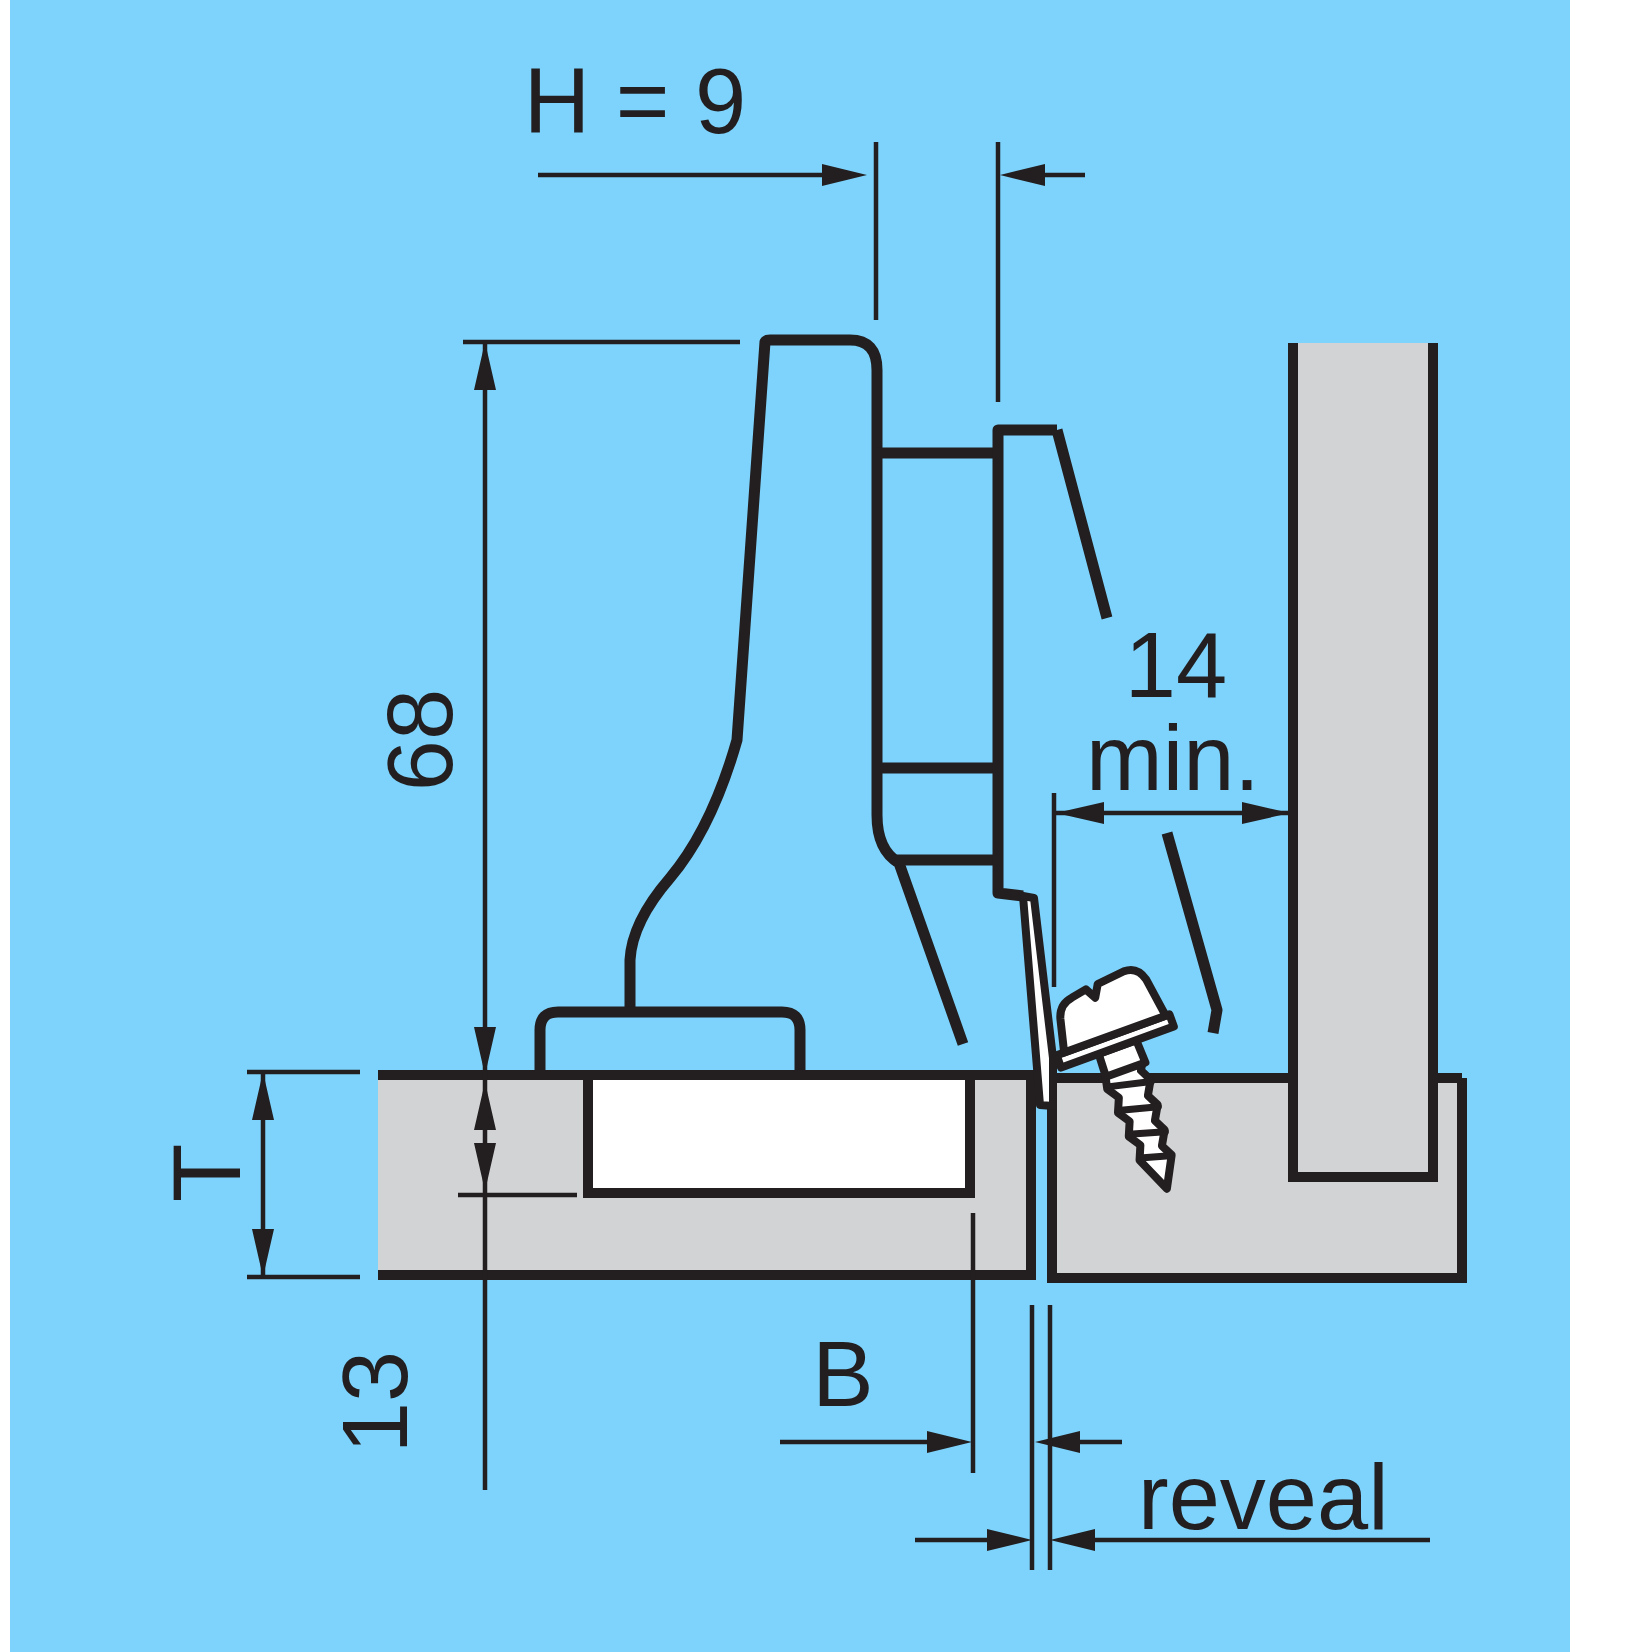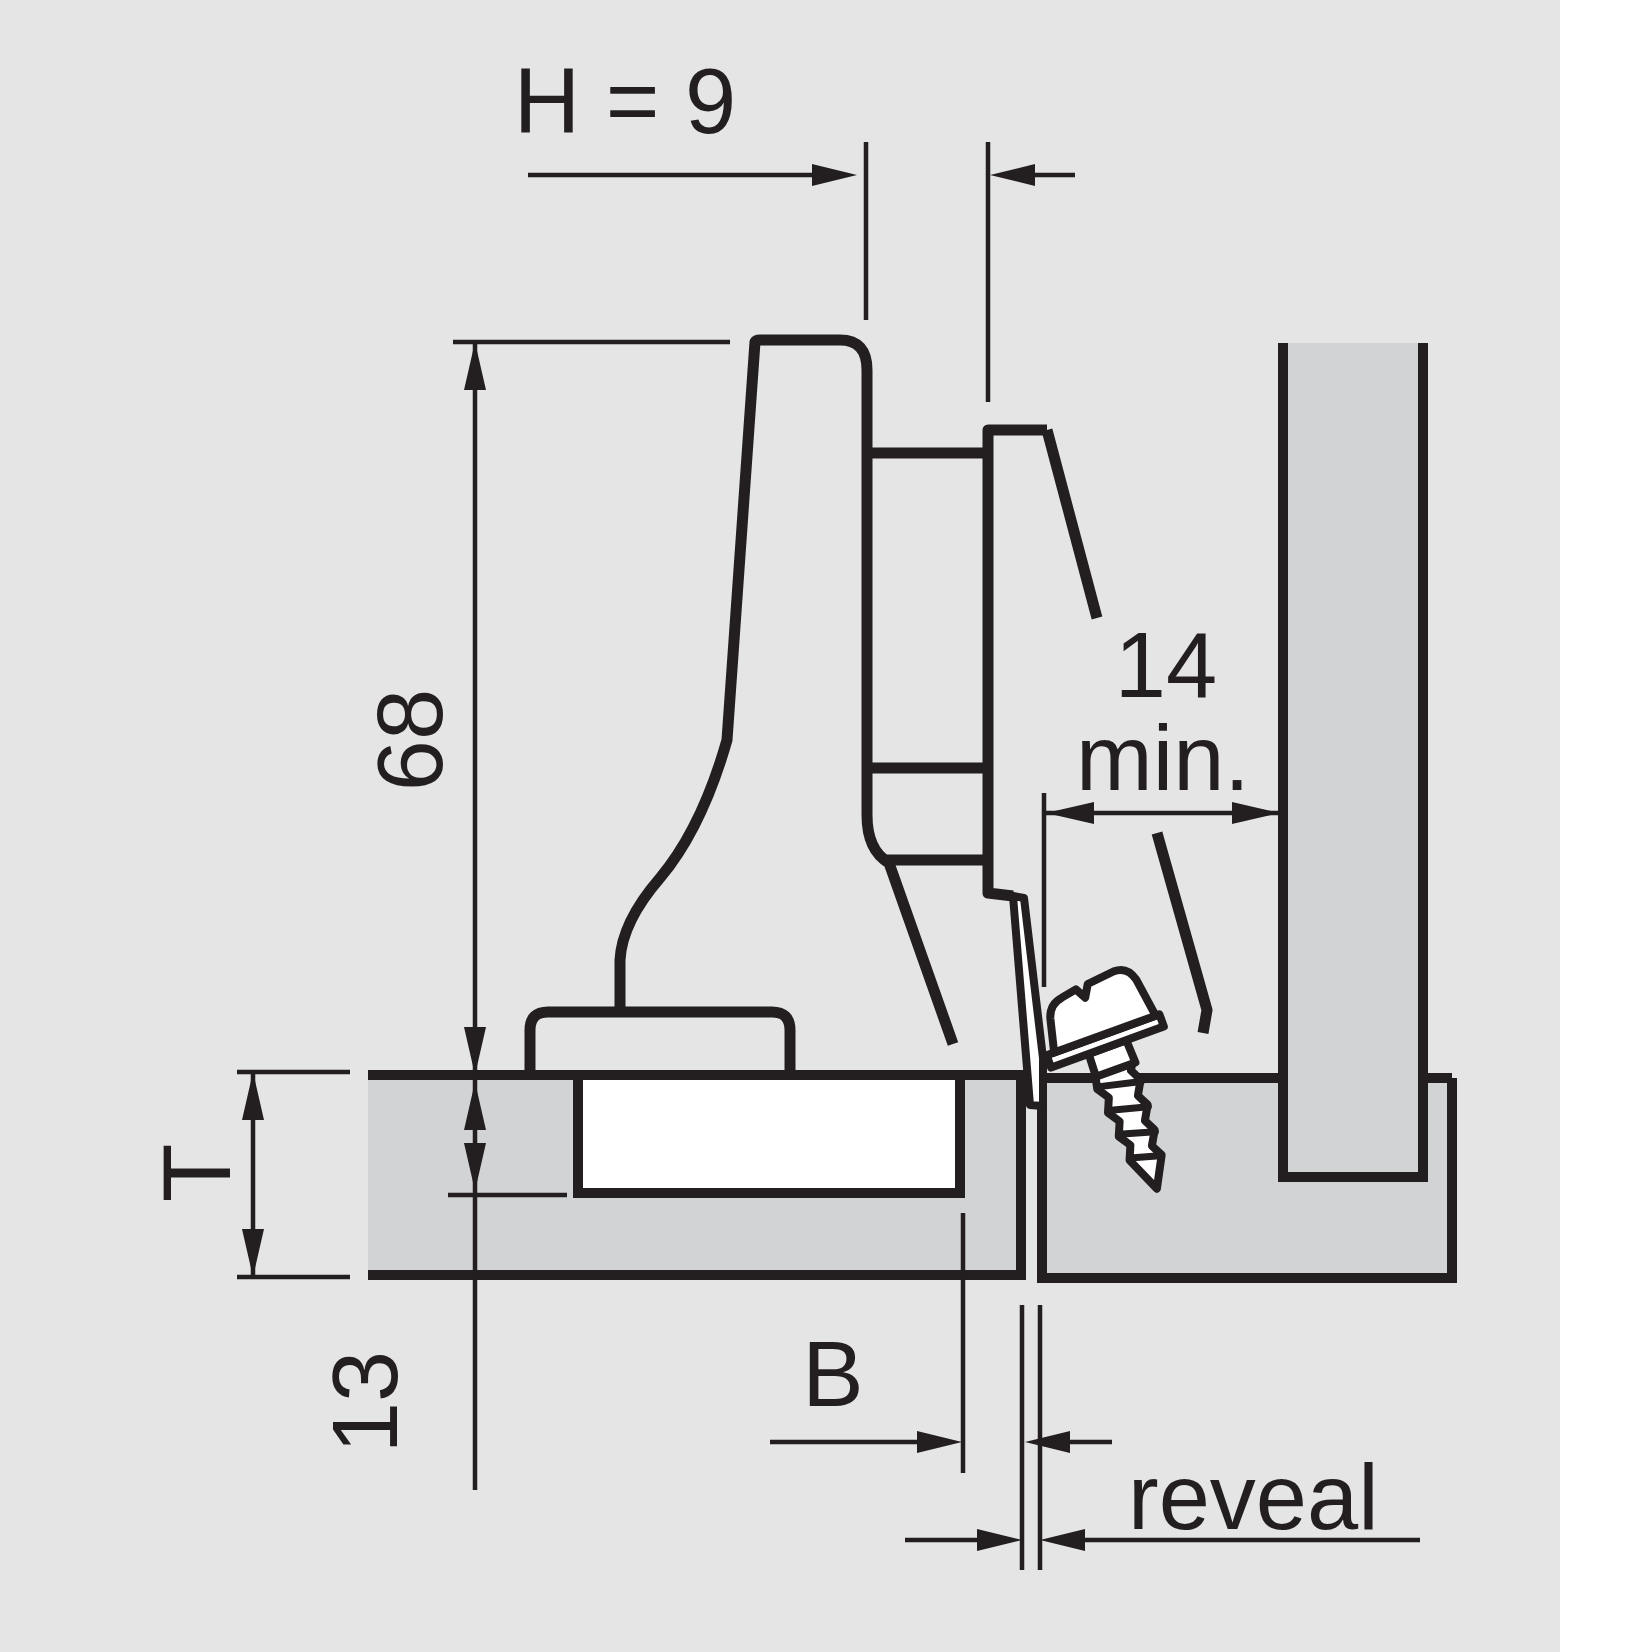--- a/index.html
+++ b/index.html
@@ -1,16 +1,16 @@
 <!DOCTYPE html>
 <html><head>
 <meta charset="utf-8">
 <style>
   html,body{margin:0;padding:0;background:#ffffff;}
-  .stage{width:1560px;height:1652px;position:relative;background:#e5e5e5;}
+  .stage{width:1560px;height:1652px;position:relative;background:#7dd3fc;margin-left:10px;}
   svg{display:block;}
   .wood{fill:#d2d3d5;stroke:none;}
   .edge{fill:none;stroke:#231f20;stroke-width:10;stroke-linejoin:miter;stroke-linecap:butt;}
   .hinge{fill:none;stroke:#231f20;stroke-width:11;stroke-linejoin:round;stroke-linecap:butt;}
   .whitefill{fill:#ffffff;}
   .screw{fill:#ffffff;stroke:#231f20;stroke-width:8;stroke-linejoin:round;}
   .screwline{fill:none;stroke:#231f20;stroke-width:7;stroke-linecap:round;}
   .dim{fill:none;stroke:#231f20;stroke-width:4.5;stroke-linecap:butt;}
   .ar{fill:#231f20;stroke:none;}
   .dtext{font-family:"Liberation Sans", sans-serif;font-size:92px;fill:#231f20;}

